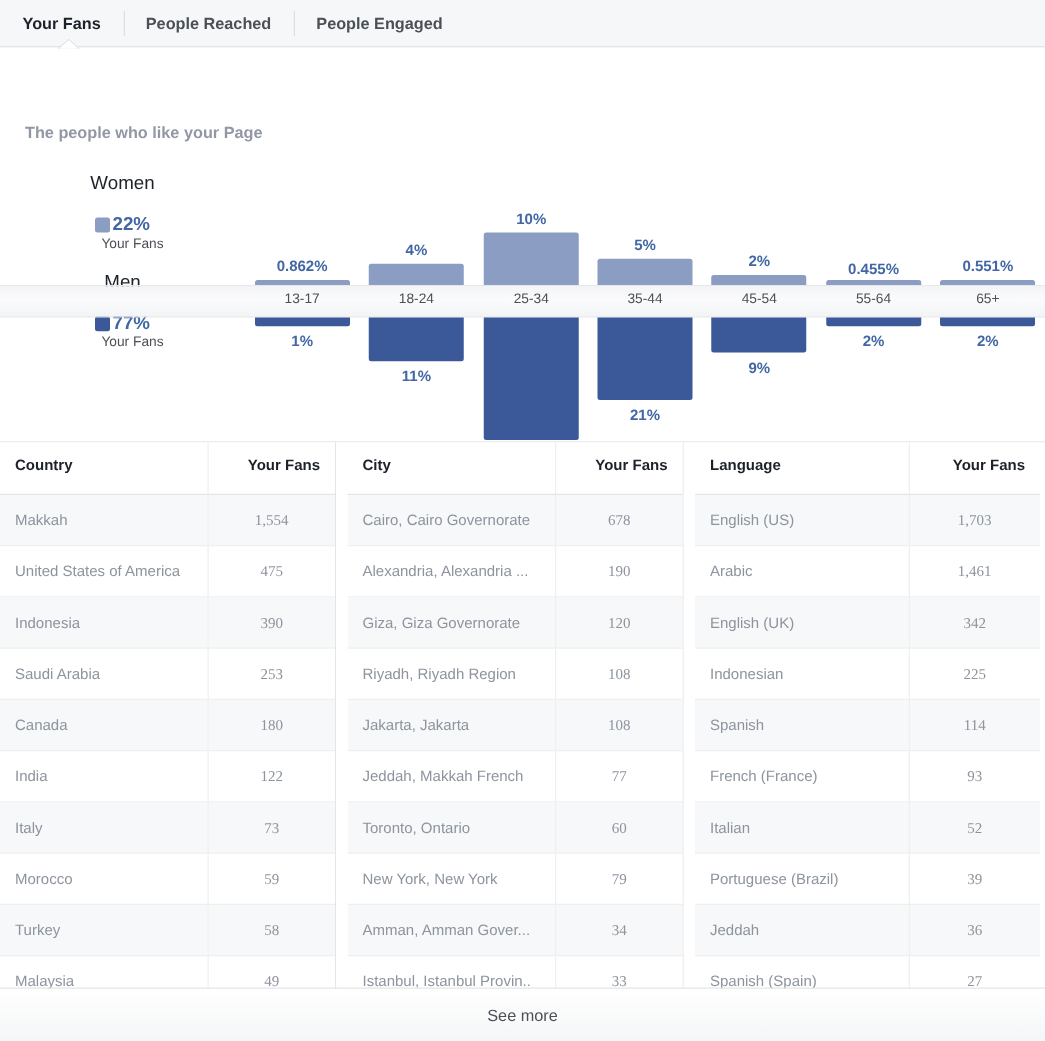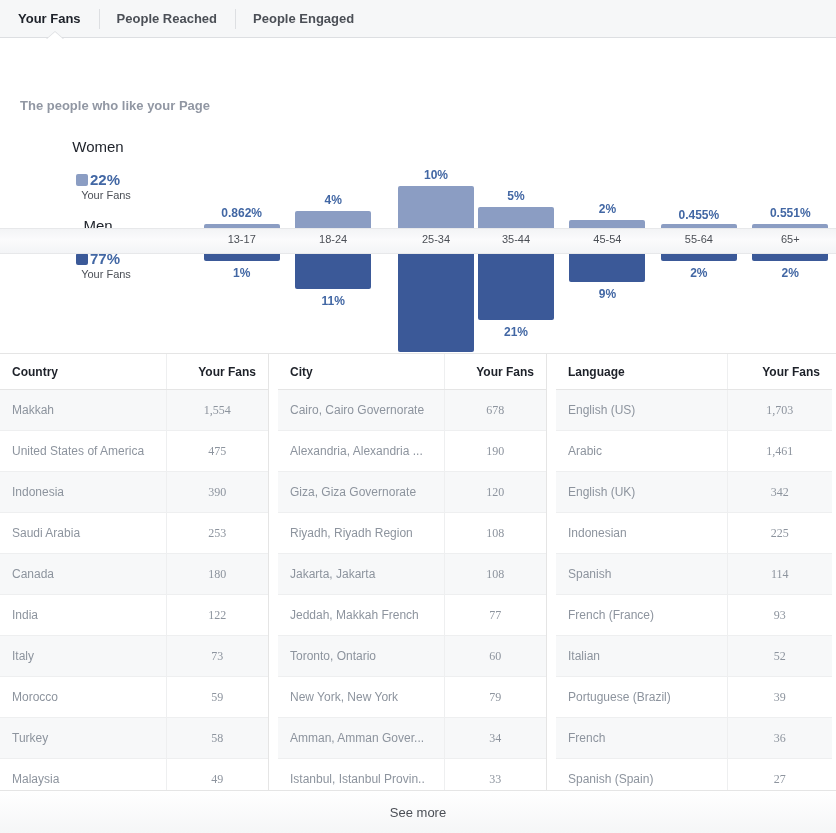--- a/index.html
+++ b/index.html
@@ -198,21 +198,21 @@
   table {
     width: 100%;
     border-collapse: collapse;
     table-layout: fixed;
   }
   th {
     font-size: 12px;
     font-weight: bold;
     color: #1d2129;
     text-align: left;
-    padding: 11px 12px 10px 12px;
+    padding: 11px 12px 16px 12px;
     border-bottom: 1px solid #e5e5e5;
     background: #ffffff;
     height: 20px;
     box-sizing: border-box;
   }
   th.num { text-align: right; }
   td {
     font-size: 12px;
     color: #8d949e;
     padding: 0 12px;
@@ -298,21 +298,21 @@
           <div class="bar-bottom" style="height: 7px; background: rgb(59, 89, 152);"></div>
           <div class="lbl-bottom" style="top: 228px;">1%</div>
         </div>
         <div class="grp" style="left: 99.1429px; width: 76px;">
           <div class="bar-top" style="height: 17px; background: rgb(139, 157, 195);"></div>
           <div class="lbl-top" style="bottom: 147px;">4%</div>
           <div class="age-label">18-24</div>
           <div class="bar-bottom" style="height: 35px; background: rgb(59, 89, 152);"></div>
           <div class="lbl-bottom" style="top: 256px;">11%</div>
         </div>
-        <div class="grp" style="left: 202px; width: 76px;">
+        <div class="grp" style="left: 191px; width: 76px;">
           <div class="bar-top" style="height: 42px; background: rgb(139, 157, 195);"></div>
           <div class="lbl-top" style="bottom: 172px;">10%</div>
           <div class="age-label">25-34</div>
           <div class="bar-bottom" style="height: 98px; background: rgb(59, 89, 152);"></div>
           <div class="lbl-bottom" style="top: 319px;">31%</div>
         </div>
         <div class="grp" style="left: 282px; width: 76px;">
           <div class="bar-top" style="height: 21px; background: rgb(139, 157, 195);"></div>
           <div class="lbl-top" style="bottom: 151px;">5%</div>
           <div class="age-label">35-44</div>
@@ -485,21 +485,21 @@
             </tr>
             <tr>
               <td>Italian</td>
               <td class="num">52</td>
             </tr>
             <tr>
               <td>Portuguese (Brazil)</td>
               <td class="num">39</td>
             </tr>
             <tr>
-              <td>French</td>
+              <td>Jeddah</td>
               <td class="num">36</td>
             </tr>
             <tr>
               <td>Spanish (Spain)</td>
               <td class="num">27</td>
             </tr>
           </tbody>
         </table>
       </div>
     </div>

